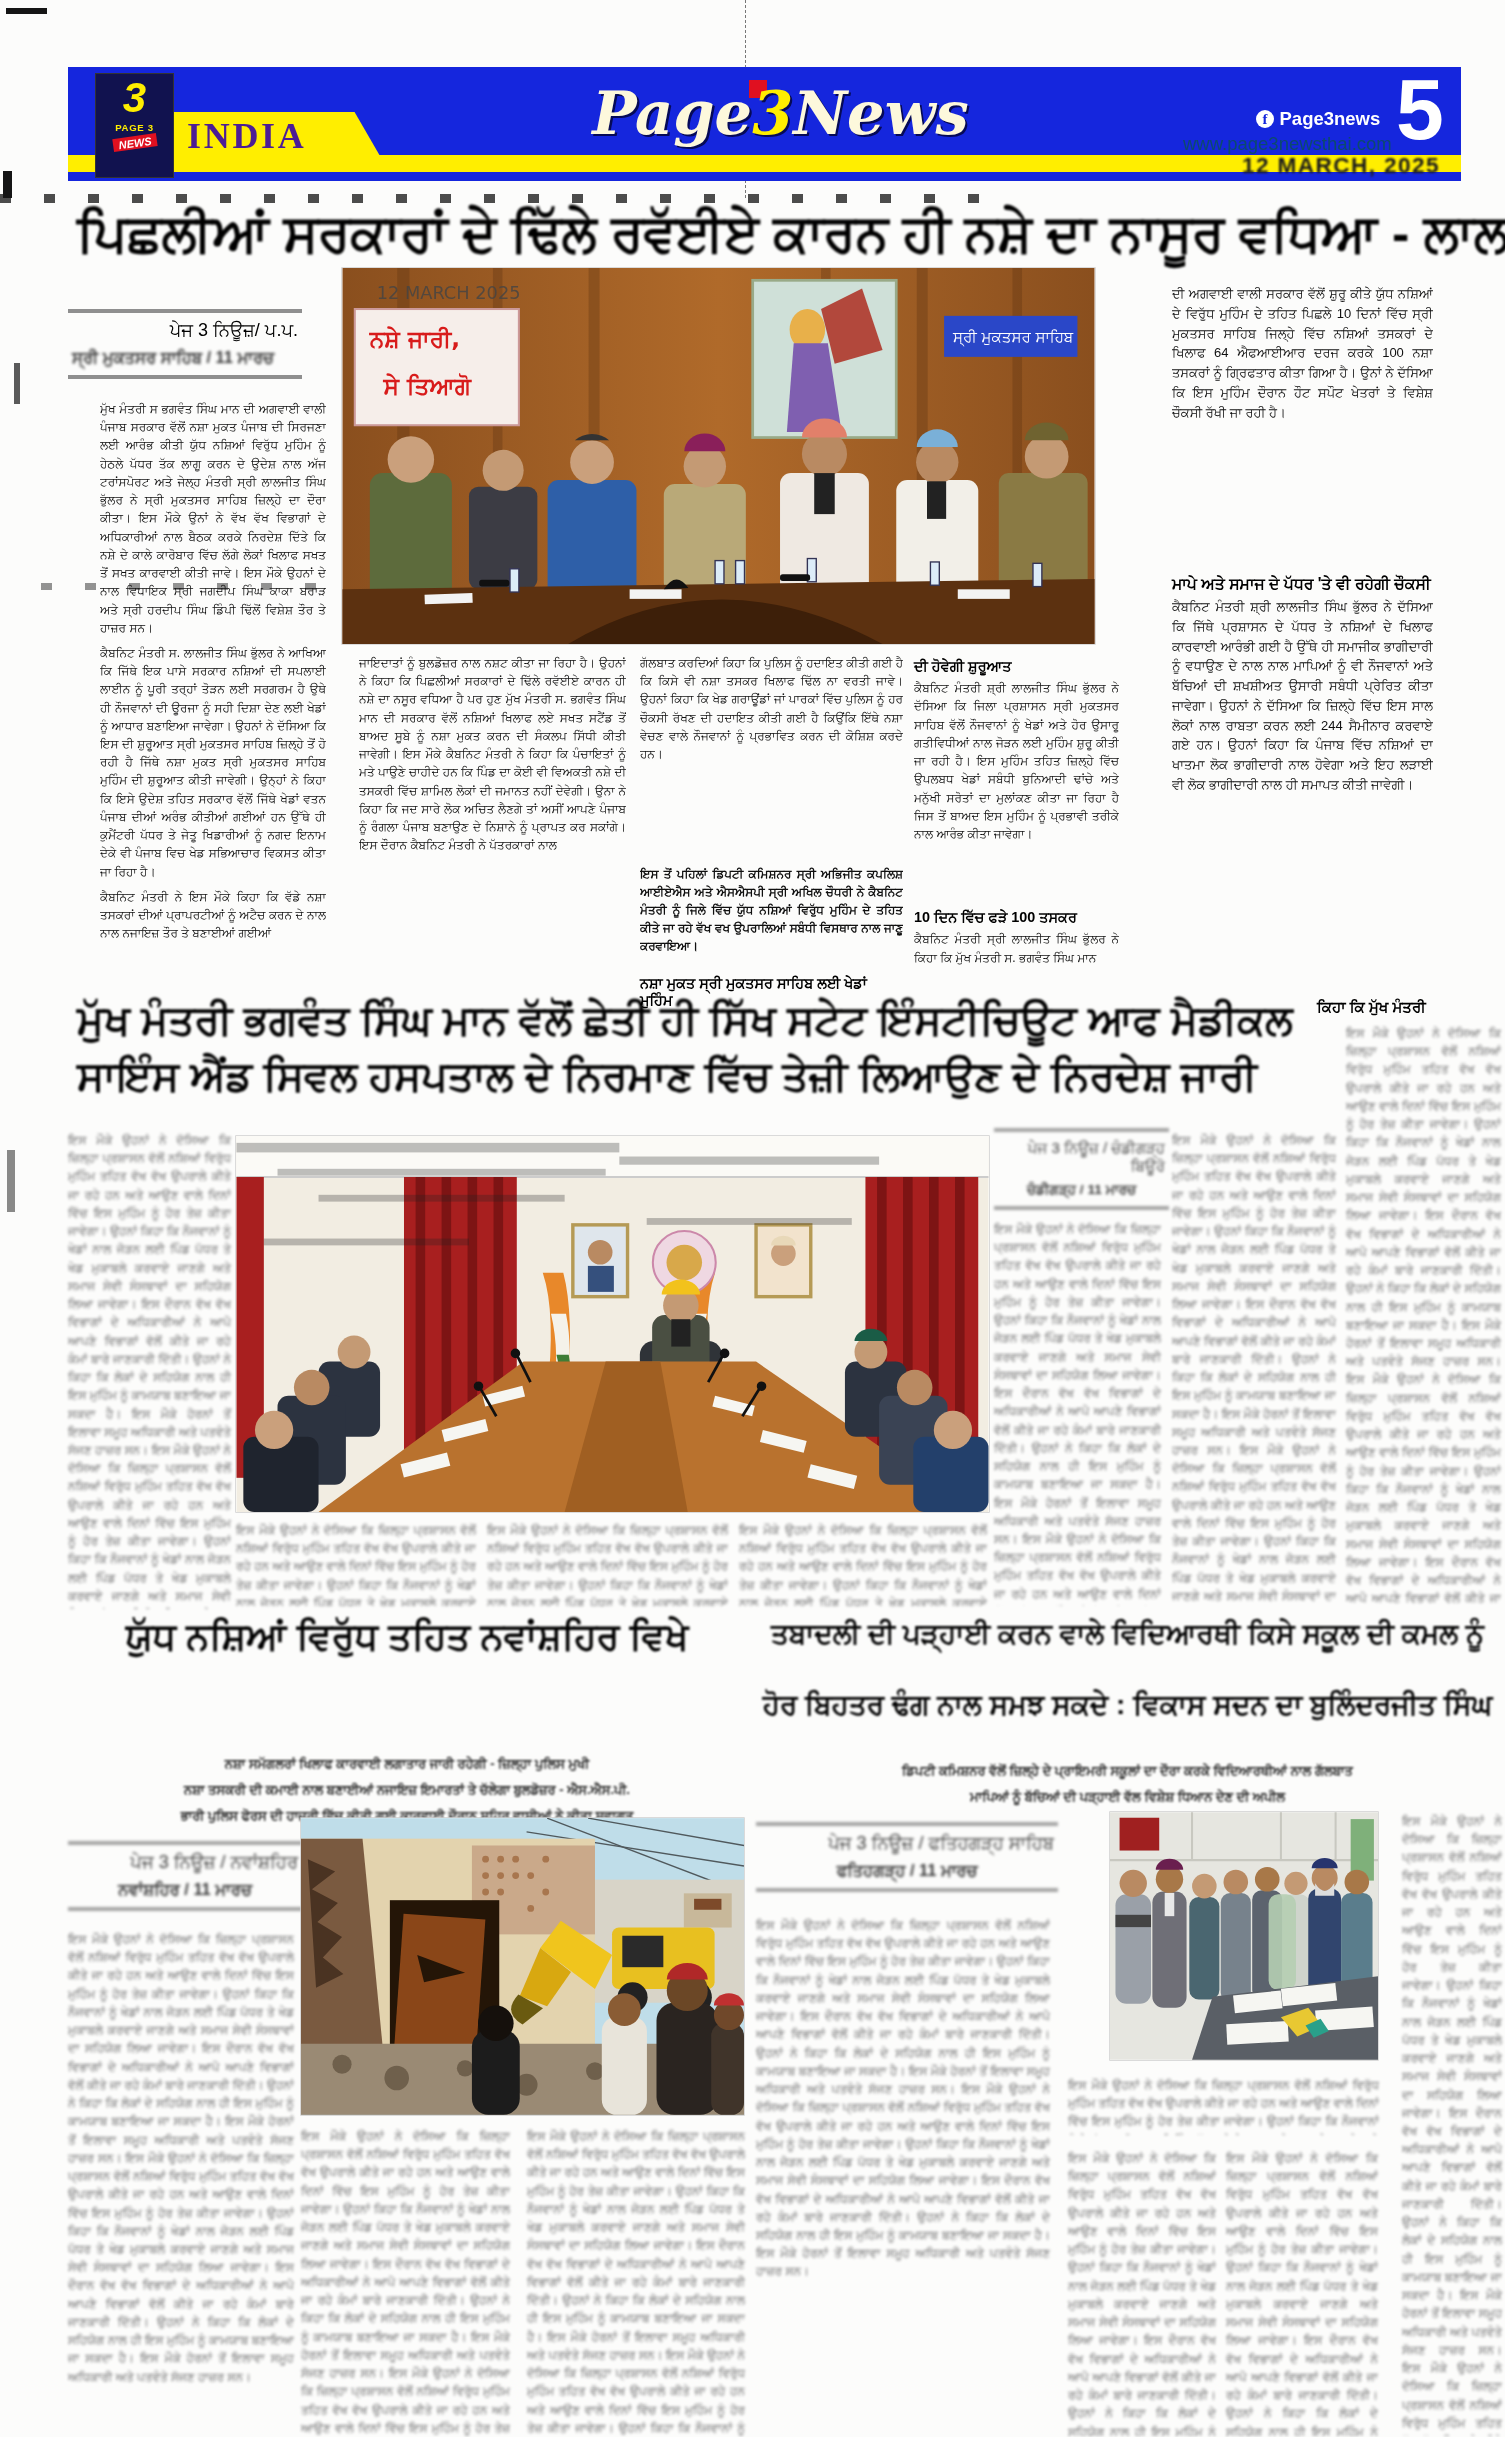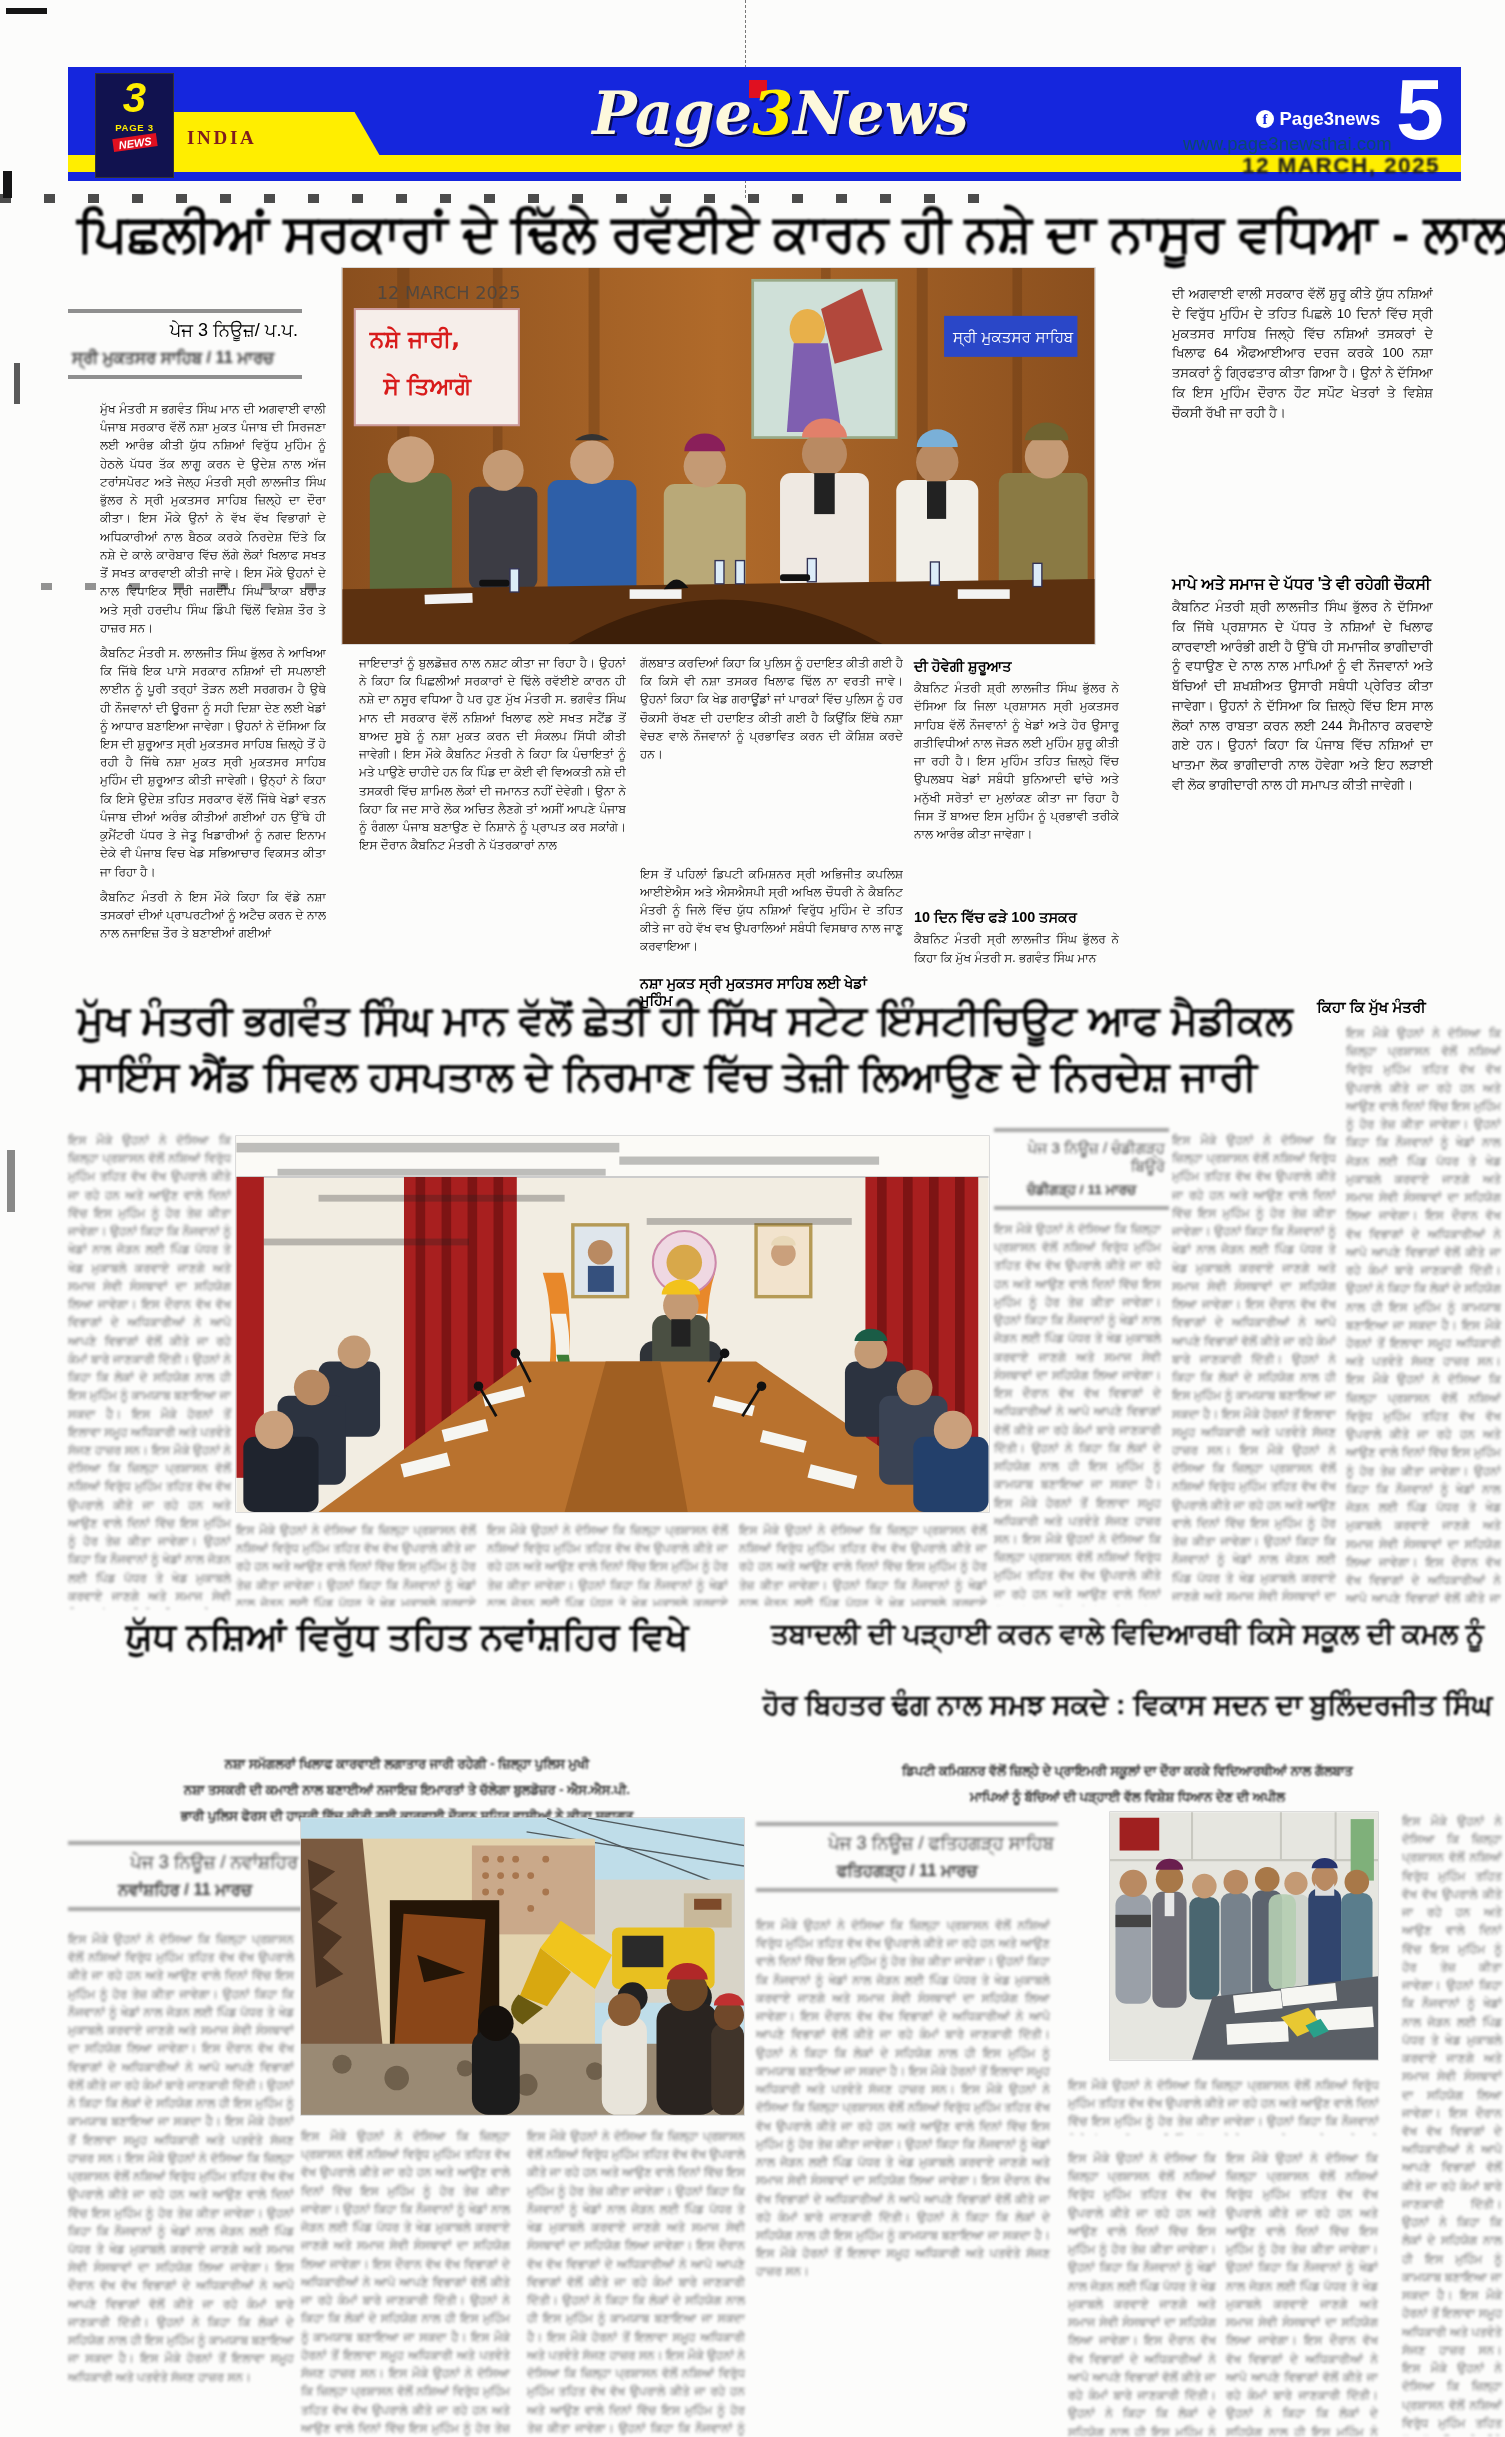--- a/index.html
+++ b/index.html
@@ -10,22 +10,22 @@
   #band{left:68px;top:67px;width:1393px;height:114px;background:#1526dd;}
   #bandstrip{position:absolute;left:0;top:88px;width:100%;height:17px;background:#ffee00;}
   #logo{left:95px;top:73px;width:77px;height:103px;background:#11124f;border:1.4px solid #333;z-index:5;
     display:flex;flex-direction:column;align-items:center;color:#ffee00;}
   #logo .n3{font-size:42px;font-weight:bold;font-style:italic;line-height:48px;}
   #logo .pg{font-size:9.6px;font-weight:bold;letter-spacing:0.7px;}
   #logo .nw{margin-top:2.7px;background:#e01020;color:#fff;font-style:italic;font-weight:bold;
     font-size:11px;padding:0.7px 5.5px;transform:rotate(-8deg);}
   #indiatab{left:168px;top:112px;width:212px;height:44px;background:#ffee00;z-index:4;
     clip-path:polygon(0 0,88% 0,100% 100%,0 100%);}
-  #indiatab span{display:block;margin:15px 0 0 19px;color:#7f1d1d;font-family:"Liberation Serif","DejaVu Serif",serif;
-    font-weight:bold;font-size:19px;letter-spacing:2.7px;}
+  #indiatab span{display:block;margin:3px 0 0 19px;color:#4c1d95;font-family:"Liberation Serif","DejaVu Serif",serif;
+    font-weight:bold;font-size:36px;letter-spacing:2.7px;}
   #masthead{left:589px;top:79px;width:383px;height:75px;text-align:center;z-index:4;
     font-family:"DejaVu Serif","Liberation Serif",serif;font-style:italic;font-weight:bold;font-size:59px;
     color:#fdf8dc;text-shadow:2.1px 2.1px 0 #060a56;white-space:nowrap;}
   #masthead .m3{color:#ffee00;position:relative;}
   #masthead .m3::before{content:"";position:absolute;left:-2.7px;top:1.4px;width:18px;height:18px;background:#e01020;z-index:-1;}
   #fbrow{left:1256px;top:108px;z-index:4;color:#fff;font-size:18.5px;font-weight:bold;display:flex;align-items:center;gap:5.5px;}
   #fbicon{width:18px;height:18px;border-radius:50%;background:#fff;color:#1526dd;text-align:center;
     font-family:"Liberation Serif",serif;font-weight:bold;font-size:15px;line-height:18px;}
   #site{left:1183px;top:133px;z-index:4;color:#0c4a6e;font-size:18.5px;font-weight:normal;}
   #pageno{left:1396px;top:68px;z-index:4;color:#fff;font-size:86px;font-weight:bold;line-height:82px;}
@@ -188,21 +188,21 @@
         </g>
       </g>
     </svg>
   </div>
 
   <div class="abs col" style="left:359px;top:654px;width:267px;height:341px;">
     <p>ਜਾਇਦਾਤਾਂ ਨੂੰ ਬੁਲਡੋਜ਼ਰ ਨਾਲ ਨਸ਼ਟ ਕੀਤਾ ਜਾ ਰਿਹਾ ਹੈ। ਉਹਨਾਂ ਨੇ ਕਿਹਾ ਕਿ ਪਿਛਲੀਆਂ ਸਰਕਾਰਾਂ ਦੇ ਢਿੱਲੇ ਰਵੱਈਏ ਕਾਰਨ ਹੀ ਨਸ਼ੇ ਦਾ ਨਸੂਰ ਵਧਿਆ ਹੈ ਪਰ ਹੁਣ ਮੁੱਖ ਮੰਤਰੀ ਸ. ਭਗਵੰਤ ਸਿੰਘ ਮਾਨ ਦੀ ਸਰਕਾਰ ਵੱਲੋਂ ਨਸ਼ਿਆਂ ਖਿਲਾਫ ਲਏ ਸਖਤ ਸਟੈਂਡ ਤੋਂ ਬਾਅਦ ਸੂਬੇ ਨੂੰ ਨਸ਼ਾ ਮੁਕਤ ਕਰਨ ਦੀ ਸੰਕਲਪ ਸਿੱਧੀ ਕੀਤੀ ਜਾਵੇਗੀ। ਇਸ ਮੌਕੇ ਕੈਬਨਿਟ ਮੰਤਰੀ ਨੇ ਕਿਹਾ ਕਿ ਪੰਚਾਇਤਾਂ ਨੂੰ ਮਤੇ ਪਾਉਣੇ ਚਾਹੀਦੇ ਹਨ ਕਿ ਪਿੰਡ ਦਾ ਕੋਈ ਵੀ ਵਿਅਕਤੀ ਨਸ਼ੇ ਦੀ ਤਸਕਰੀ ਵਿੱਚ ਸ਼ਾਮਿਲ ਲੋਕਾਂ ਦੀ ਜਮਾਨਤ ਨਹੀਂ ਦੇਵੇਗੀ। ਉਨਾ ਨੇ ਕਿਹਾ ਕਿ ਜਦ ਸਾਰੇ ਲੋਕ ਅਚਿਤ ਲੈਣਗੇ ਤਾਂ ਅਸੀਂ ਆਪਣੇ ਪੰਜਾਬ ਨੂੰ ਰੰਗਲਾ ਪੰਜਾਬ ਬਣਾਉਣ ਦੇ ਨਿਸ਼ਾਨੇ ਨੂੰ ਪ੍ਰਾਪਤ ਕਰ ਸਕਾਂਗੇ। ਇਸ ਦੌਰਾਨ ਕੈਬਨਿਟ ਮੰਤਰੀ ਨੇ ਪੱਤਰਕਾਰਾਂ ਨਾਲ</p>
   </div>
   <div class="abs" style="left:640px;top:654px;width:263px;height:341px;">
     <div class="col" style="height:205px;">ਗੱਲਬਾਤ ਕਰਦਿਆਂ ਕਿਹਾ ਕਿ ਪੁਲਿਸ ਨੂੰ ਹਦਾਇਤ ਕੀਤੀ ਗਈ ਹੈ ਕਿ ਕਿਸੇ ਵੀ ਨਸ਼ਾ ਤਸਕਰ ਖਿਲਾਫ ਢਿੱਲ ਨਾ ਵਰਤੀ ਜਾਵੇ। ਉਹਨਾਂ ਕਿਹਾ ਕਿ ਖੇਡ ਗਰਾਊਂਡਾਂ ਜਾਂ ਪਾਰਕਾਂ ਵਿੱਚ ਪੁਲਿਸ ਨੂੰ ਹਰ ਚੌਕਸੀ ਰੱਖਣ ਦੀ ਹਦਾਇਤ ਕੀਤੀ ਗਈ ਹੈ ਕਿਉਂਕਿ ਇੱਥੇ ਨਸ਼ਾ ਵੇਚਣ ਵਾਲੇ ਨੌਜਵਾਨਾਂ ਨੂੰ ਪ੍ਰਭਾਵਿਤ ਕਰਨ ਦੀ ਕੋਸ਼ਿਸ਼ ਕਰਦੇ ਹਨ।</div>
-    <div class="col" style="height:106px;margin-top:5.5px;">ਇਸ ਤੋਂ ਪਹਿਲਾਂ ਡਿਪਟੀ ਕਮਿਸ਼ਨਰ ਸ੍ਰੀ ਅਭਿਜੀਤ ਕਪਲਿਸ਼ ਆਈਏਐਸ ਅਤੇ ਐਸਐਸਪੀ ਸ੍ਰੀ ਅਖਿਲ ਚੌਧਰੀ ਨੇ ਕੈਬਨਿਟ ਮੰਤਰੀ ਨੂੰ ਜਿਲੇ ਵਿੱਚ ਯੁੱਧ ਨਸ਼ਿਆਂ ਵਿਰੁੱਧ ਮੁਹਿੰਮ ਦੇ ਤਹਿਤ ਕੀਤੇ ਜਾ ਰਹੇ ਵੱਖ ਵਖ ਉਪਰਾਲਿਆਂ ਸਬੰਧੀ ਵਿਸਥਾਰ ਨਾਲ ਜਾਣੂ ਕਰਵਾਇਆ।</div>
+    <div class="col" style="height:106px;margin-top:5.5px;font-weight:bold;">ਇਸ ਤੋਂ ਪਹਿਲਾਂ ਡਿਪਟੀ ਕਮਿਸ਼ਨਰ ਸ੍ਰੀ ਅਭਿਜੀਤ ਕਪਲਿਸ਼ ਆਈਏਐਸ ਅਤੇ ਐਸਐਸਪੀ ਸ੍ਰੀ ਅਖਿਲ ਚੌਧਰੀ ਨੇ ਕੈਬਨਿਟ ਮੰਤਰੀ ਨੂੰ ਜਿਲੇ ਵਿੱਚ ਯੁੱਧ ਨਸ਼ਿਆਂ ਵਿਰੁੱਧ ਮੁਹਿੰਮ ਦੇ ਤਹਿਤ ਕੀਤੇ ਜਾ ਰਹੇ ਵੱਖ ਵਖ ਉਪਰਾਲਿਆਂ ਸਬੰਧੀ ਵਿਸਥਾਰ ਨਾਲ ਜਾਣੂ ਕਰਵਾਇਆ।</div>
     <div class="colhead">ਨਸ਼ਾ ਮੁਕਤ ਸ੍ਰੀ ਮੁਕਤਸਰ ਸਾਹਿਬ ਲਈ ਖੇਡਾਂ ਮੁਹਿੰਮ</div>
   </div>
   <div class="abs" style="left:914px;top:654px;width:205px;height:341px;">
     <div class="colhead">ਦੀ ਹੋਵੇਗੀ ਸ਼ੁਰੂਆਤ</div>
     <div class="col" style="height:226px;">ਕੈਬਨਿਟ ਮੰਤਰੀ ਸ਼੍ਰੀ ਲਾਲਜੀਤ ਸਿੰਘ ਭੁੱਲਰ ਨੇ ਦੱਸਿਆ ਕਿ ਜਿਲਾ ਪ੍ਰਸ਼ਾਸਨ ਸ੍ਰੀ ਮੁਕਤਸਰ ਸਾਹਿਬ ਵੱਲੋਂ ਨੌਜਵਾਨਾਂ ਨੂੰ ਖੇਡਾਂ ਅਤੇ ਹੋਰ ਉਸਾਰੂ ਗਤੀਵਿਧੀਆਂ ਨਾਲ ਜੋੜਨ ਲਈ ਮੁਹਿੰਮ ਸ਼ੁਰੂ ਕੀਤੀ ਜਾ ਰਹੀ ਹੈ। ਇਸ ਮੁਹਿੰਮ ਤਹਿਤ ਜ਼ਿਲ੍ਹੇ ਵਿੱਚ ਉਪਲਬਧ ਖੇਡਾਂ ਸਬੰਧੀ ਬੁਨਿਆਦੀ ਢਾਂਚੇ ਅਤੇ ਮਨੁੱਖੀ ਸਰੋਤਾਂ ਦਾ ਮੁਲਾਂਕਣ ਕੀਤਾ ਜਾ ਰਿਹਾ ਹੈ ਜਿਸ ਤੋਂ ਬਾਅਦ ਇਸ ਮੁਹਿੰਮ ਨੂੰ ਪ੍ਰਭਾਵੀ ਤਰੀਕੇ ਨਾਲ ਆਰੰਭ ਕੀਤਾ ਜਾਵੇਗਾ।</div>
     <div class="colhead">10 ਦਿਨ ਵਿੱਚ ਫੜੇ 100 ਤਸਕਰ</div>
     <div class="col" style="height:55px;">ਕੈਬਨਿਟ ਮੰਤਰੀ ਸ੍ਰੀ ਲਾਲਜੀਤ ਸਿੰਘ ਭੁੱਲਰ ਨੇ ਕਿਹਾ ਕਿ ਮੁੱਖ ਮੰਤਰੀ ਸ. ਭਗਵੰਤ ਸਿੰਘ ਮਾਨ</div>
   </div>
   <div class="abs" style="left:1172px;top:284px;width:261px;height:712px;">
     <div class="col" style="font-size:13px;height:287px;">ਦੀ ਅਗਵਾਈ ਵਾਲੀ ਸਰਕਾਰ ਵੱਲੋਂ ਸ਼ੁਰੂ ਕੀਤੇ ਯੁੱਧ ਨਸ਼ਿਆਂ ਦੇ ਵਿਰੁੱਧ ਮੁਹਿੰਮ ਦੇ ਤਹਿਤ ਪਿਛਲੇ 10 ਦਿਨਾਂ ਵਿੱਚ ਸ੍ਰੀ ਮੁਕਤਸਰ ਸਾਹਿਬ ਜਿਲ੍ਹੇ ਵਿੱਚ ਨਸ਼ਿਆਂ ਤਸਕਰਾਂ ਦੇ ਖਿਲਾਫ 64 ਐਫਆਈਆਰ ਦਰਜ ਕਰਕੇ 100 ਨਸ਼ਾ ਤਸਕਰਾਂ ਨੂੰ ਗ੍ਰਿਫਤਾਰ ਕੀਤਾ ਗਿਆ ਹੈ। ਉਨਾਂ ਨੇ ਦੱਸਿਆ ਕਿ ਇਸ ਮੁਹਿੰਮ ਦੌਰਾਨ ਹੌਟ ਸਪੌਟ ਖੇਤਰਾਂ ਤੇ ਵਿਸ਼ੇਸ਼ ਚੌਕਸੀ ਰੱਖੀ ਜਾ ਰਹੀ ਹੈ।</div>

